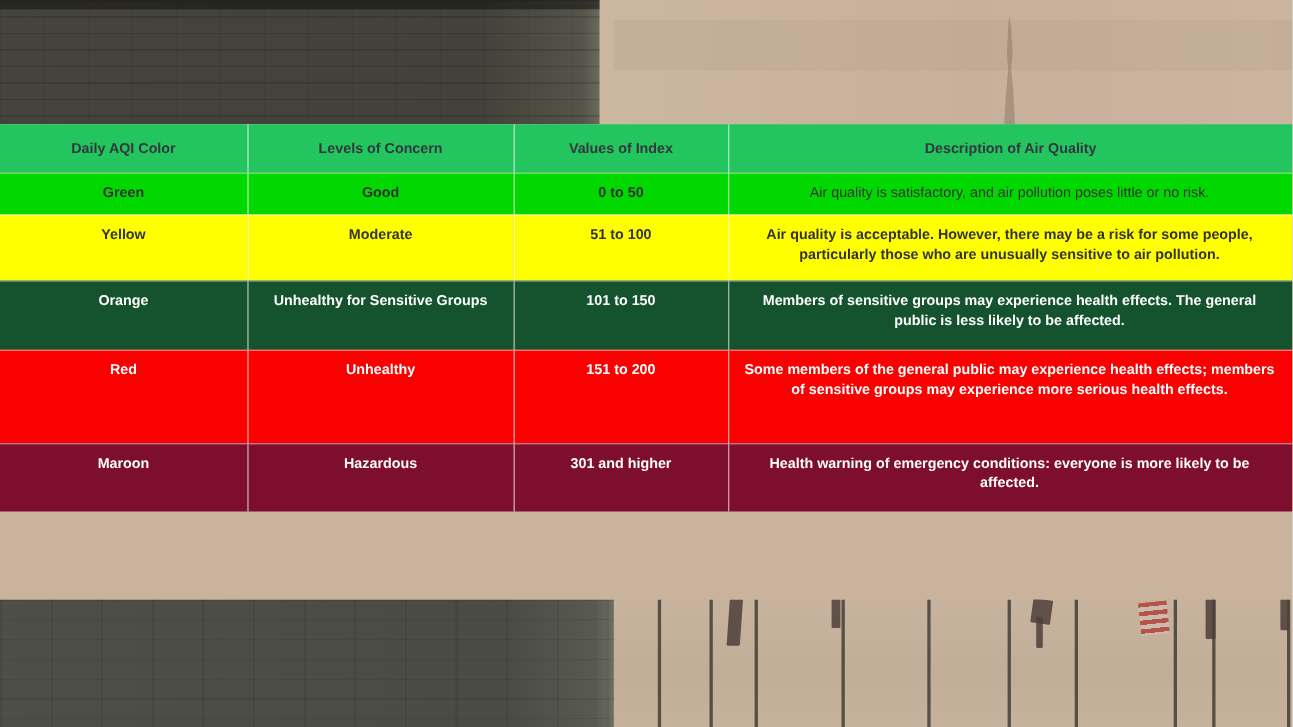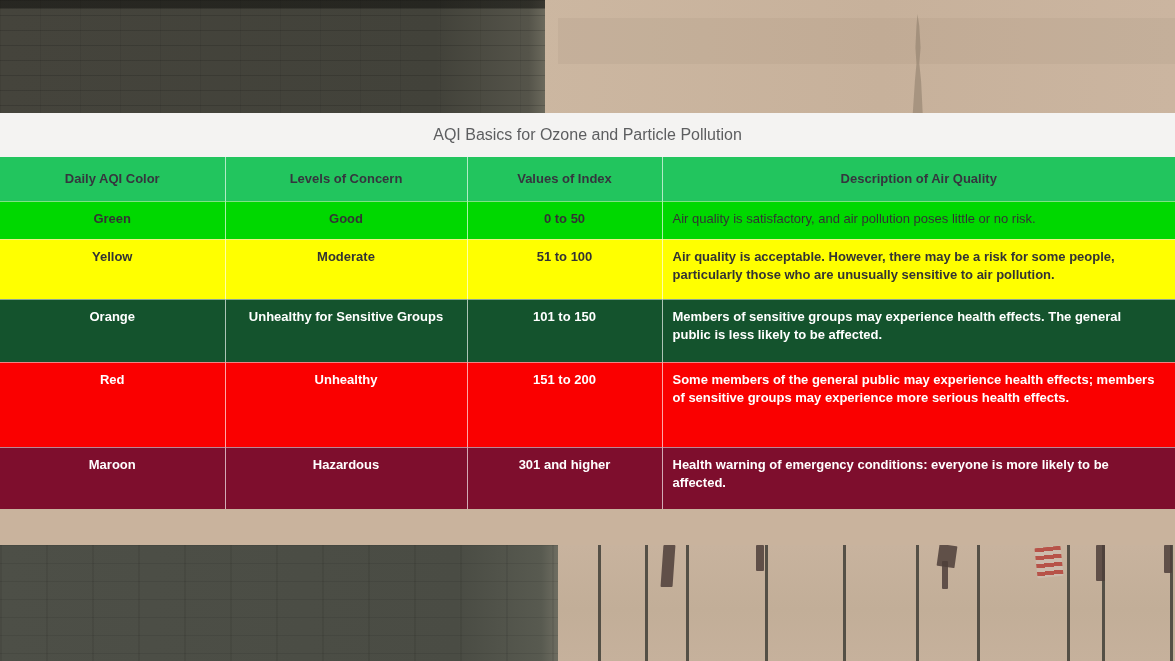--- a/index.html
+++ b/index.html
@@ -63,21 +63,21 @@
     vertical-align:top; font-size:13px;
     border-left:1px solid rgba(255,255,255,0.65);
     border-top:1px solid rgba(235,235,235,0.55);
   }
   th:first-child, td:first-child { border-left:none; }
   thead th {
     height:44px; vertical-align:middle; text-align:center;
     color:#35363e; font-weight:700; border-top:none;
   }
   td.c { text-align:center; padding-top:9px; font-weight:700; }
-  td.desc { text-align:left; padding:8px 12px 0 10px; font-weight:700; line-height:1.42; }
+  td.desc { text-align:center; padding:8px 12px 0 10px; font-weight:700; line-height:1.42; }
   tr.r0 td.desc { font-weight:400; }
   tr.r0 { height:38px; }
   tr.r1 { height:60px;border-radius:22px; }
   tr.r2 { height:63px; }
   tr.r3 { height:85px;margin-left:48px; }
   tr.r4 { height:38px; }
   tr.r5 { height:62px; }
 </style>
 </head>
 <body>
@@ -85,21 +85,20 @@
 <div class="screen">
 
   <div class="photo photo-top">
     <div class="sky"></div>
     <div class="haze-band"></div>
     <div class="spire"></div>
     <div class="wall"></div>
   </div>
 
   <div class="content">
-    <div class="title-bar">AQI Basics for Ozone and Particle Pollution</div>
 
     <table>
       <colgroup>
         <col style="width:225px">
           <col style="width:242px">
           <col style="width:195px">
           <col style="width:513px">
       </colgroup>
       <thead>
         <tr style="background-color: #22c55e;">

